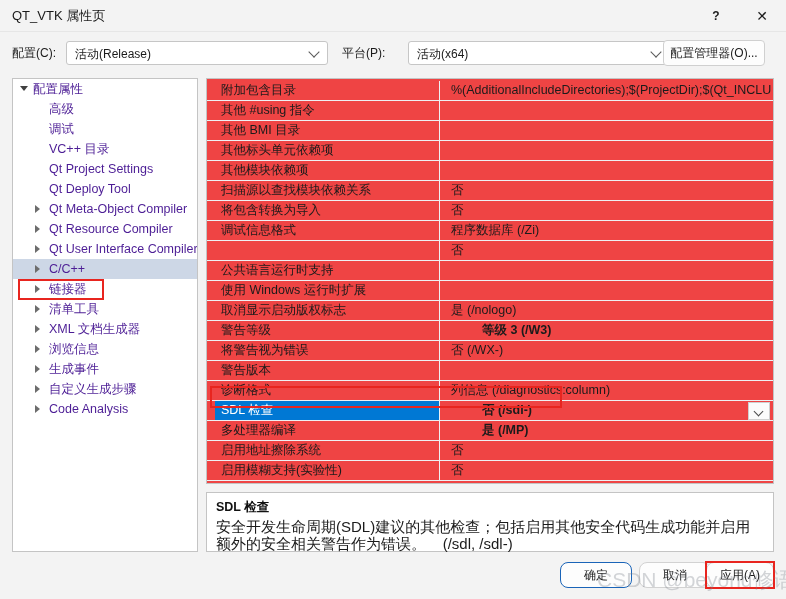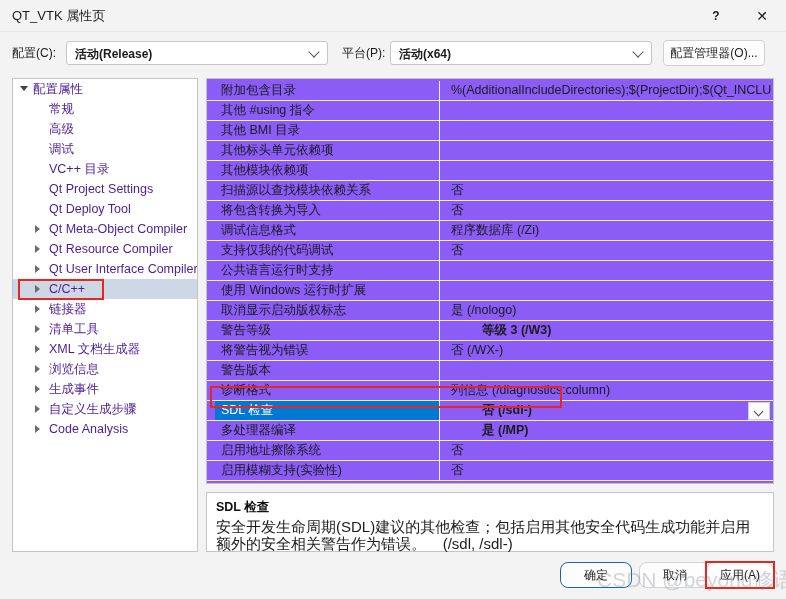--- a/index.html
+++ b/index.html
@@ -72,21 +72,20 @@
   #cfg-label-config { left: 12px; top: 14px; }
   #cfg-label-platform { left: 342px; top: 14px; }
 
   .combo {
     position: absolute;
     height: 24px;
     background: #ffffff;
     border: 1px solid #c6c6c6;
     border-radius: 3px;
     box-sizing: border-box;
-    font-weight: bold;
   }
   .combo .combo-val {
     position: absolute;
     left: 8px;
     top: 4px;
     font-size: 12px;
     color: #1b1b1b;
     white-space: nowrap;
     overflow: hidden;
   }
@@ -102,21 +101,21 @@
     position: absolute;
     left: 1px;
     top: 1px;
     width: 7px;
     height: 7px;
     border-right: 1px solid #5a5a5a;
     border-bottom: 1px solid #5a5a5a;
     transform: rotate(45deg);
   }
   #combo-config { left: 66px; top: 10px; width: 262px; }
-  #combo-platform { left: 390px; top: 10px; width: 262px; }
+  #combo-platform { left: 408px; top: 10px; width: 262px; }
 
   #cfgmgr-btn {
     position: absolute;
     left: 663px;
     top: 9px;
     width: 102px;
     height: 26px;
     background: #fdfdfd;
     border: 1px solid #d0d0d0;
     border-radius: 4px;
@@ -203,21 +202,21 @@
     pointer-events: none;
   }
 
   
   #grid-pane {
     position: absolute;
     left: 206px;
     top: 78px;
     width: 568px;
     height: 406px;
-    background: #8b5cf6;
+    background: #ef4444;
     border: 1px solid #c4c4c4;
     box-sizing: border-box;
     overflow: hidden;
   }
   #grid-rows {
     position: absolute;
     left: 0;
     top: 2px;
     width: 566px;
   }
@@ -405,24 +404,20 @@
   </div>
 
   <div id="tree-pane">
     <div id="tree-list">
         <div class="tree-item d0">
           <span class="tree-arrow expanded"></span>
           <span class="tree-label">配置属性</span>
         </div>
         <div class="tree-item d1">
           <span class="tree-arrow "></span>
-          <span class="tree-label">常规</span>
-        </div>
-        <div class="tree-item d1">
-          <span class="tree-arrow "></span>
           <span class="tree-label">高级</span>
         </div>
         <div class="tree-item d1">
           <span class="tree-arrow "></span>
           <span class="tree-label">调试</span>
         </div>
         <div class="tree-item d1">
           <span class="tree-arrow "></span>
           <span class="tree-label">VC++ 目录</span>
         </div>
@@ -519,21 +514,20 @@
           <span class="g-name">将包含转换为导入</span>
           <span class="g-val">否</span>
         </div>
         <div class="grid-row">
           <span class="g-sep"></span>
           <span class="g-name">调试信息格式</span>
           <span class="g-val">程序数据库 (/Zi)</span>
         </div>
         <div class="grid-row">
           <span class="g-sep"></span>
-          <span class="g-name">支持仅我的代码调试</span>
           <span class="g-val">否</span>
         </div>
         <div class="grid-row">
           <span class="g-sep"></span>
           <span class="g-name">公共语言运行时支持</span>
           <span class="g-val"></span>
         </div>
         <div class="grid-row">
           <span class="g-sep"></span>
           <span class="g-name">使用 Windows 运行时扩展</span>

